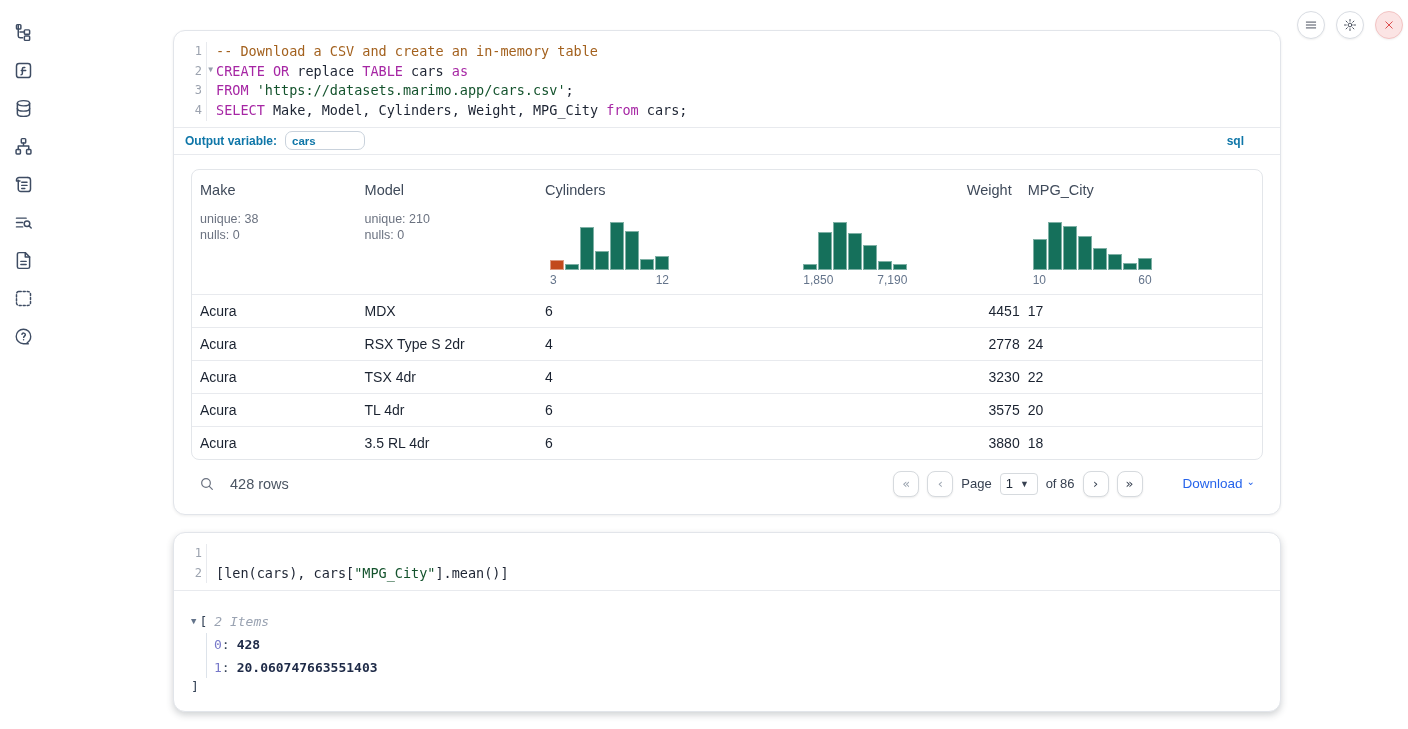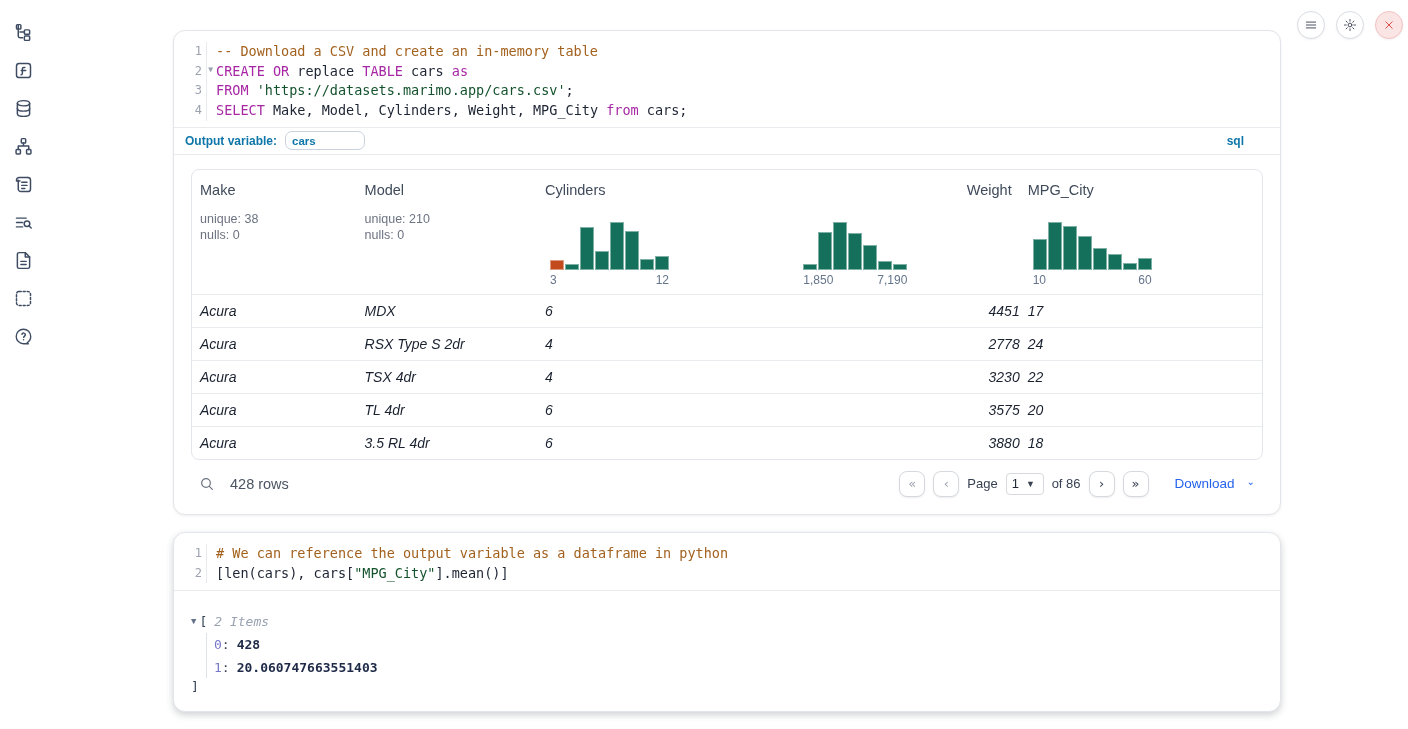--- a/index.html
+++ b/index.html
@@ -62,38 +62,38 @@
   .col0 { width:165px; } .col1 { width:181px; } .col2 { width:242px; }
   .col3 { width:242px;text-align:right; } .col4 { width:243px; }
   .col-name { font-size:14.5px; color:#3f4a5a; }
   .col-sum { margin-top:13px; font-size:12.5px; color:#6b7280; line-height:1.32; }
   .hist { position:absolute; bottom:7px; left:13px; }
   .hist.weight { left:25px; }
   .bars { display:flex; align-items:flex-end; gap:1px; height:48px; }
   .bar { width:14px; box-shadow:inset 0 0 0 1px rgba(255,255,255,.45); }
   .hist-labels { display:flex; justify-content:space-between; font-size:12px; color:#64748B; margin-top:3px; }
   .trow { display:flex; align-items:center; height:33px; border-top:1px solid #e8eaee; cursor:pointer; }
-  .tcell { padding-left:8px; font-size:14px; color:#1a2230; overflow:hidden; white-space:nowrap;font-style:italic; }
+  .tcell { padding-left:8px; font-size:14px; color:#1a2230; overflow:hidden; white-space:nowrap; }
 
   
   .tfoot { display:flex; align-items:center; height:34px; margin:7px 17px 0 17px; padding:0 8px; }
   .search-btn { width:18px; height:18px; cursor:pointer; display:flex; align-items:center; }
   .search-btn svg { width:16px; height:16px; stroke:#6b7280; fill:none; stroke-width:1.8; stroke-linecap:round; }
   .rows-count { margin-left:13px; font-size:14.5px; color:#4b5563; }
   .pager { margin-left:auto; display:flex; align-items:center; gap:8px; }
   .pg-btn { width:26px; height:26px; border:1px solid #d6dade; border-radius:8px; background:#fff;
             box-shadow:0 1px 2px rgba(0,0,0,.08); display:flex; align-items:center; justify-content:center;
             font-size:13px; color:#374151; cursor:pointer; font-family:"DejaVu Sans", sans-serif; }
   .pg-btn.disabled { color:#9aa3af; }
   .pg-text { font-size:13px; color:#374151; }
   .pg-select { height:22px; min-width:38px; border:1px solid #d6dade; border-radius:4px; background:#fff;
                display:flex; align-items:center; gap:7px; padding:0 5px; font-size:13px; color:#1f2937;
                cursor:pointer; }
   .pg-select .chev { font-size:9px; color:#374151; }
-  .download { margin-left:18px; display:flex; align-items:flex-start; gap:12px; color:#2563EB;
+  .download { margin-left:32px; display:flex; align-items:flex-start; gap:4px; color:#2563EB;
               font-size:13.5px; cursor:pointer; }
   .download .chev { font-size:10px; color:#2563EB; }
 
   
   .divider { border-top:1px solid #e8eaee; margin-top:7px; }
   .tree { padding:20px 0 0 0; font-family:"DejaVu Sans Mono", monospace; font-size:13px; color:#334155; }
   .tree-head { display:flex; align-items:center; padding-left:17px; height:20px; }
   .tree-chev { font-size:9px; color:#64748B; margin-right:3px; cursor:pointer; }
   .tree-bracket { color:#334155; }
   .tree-items-label { font-style:italic; color:#9AA3B2; margin-left:7px; }
@@ -343,21 +343,21 @@
         <div class="download">
           <span>Download</span>
           <span class="chev">⌄</span>
         </div>
       </div>
     </div>
   </div>
 
   <div class="card card2">
     <div class="code-block" id="cell2-code">
-        <div class="code-line"><span class="gutter"><span class="ln">1</span></span><span class="ct"><span class="tok-com"># We can reference the output variable as a dataframe in python</span></span></div>
+        <div class="code-line"><span class="gutter"><span class="ln">1</span></span></div>
         <div class="code-line"><span class="gutter"><span class="ln">2</span></span><span class="ct"><span class="tok-pl">[len(cars), cars[</span><span class="tok-str">"MPG_City"</span><span class="tok-pl">].mean()]</span></span></div>
       </div>
     <div class="divider"></div>
 
     <div class="tree">
       <div class="tree-head">
         <span class="tree-chev">▼</span>
         <span class="tree-bracket">[</span>
         <span class="tree-items-label">2 Items</span>
       </div>

